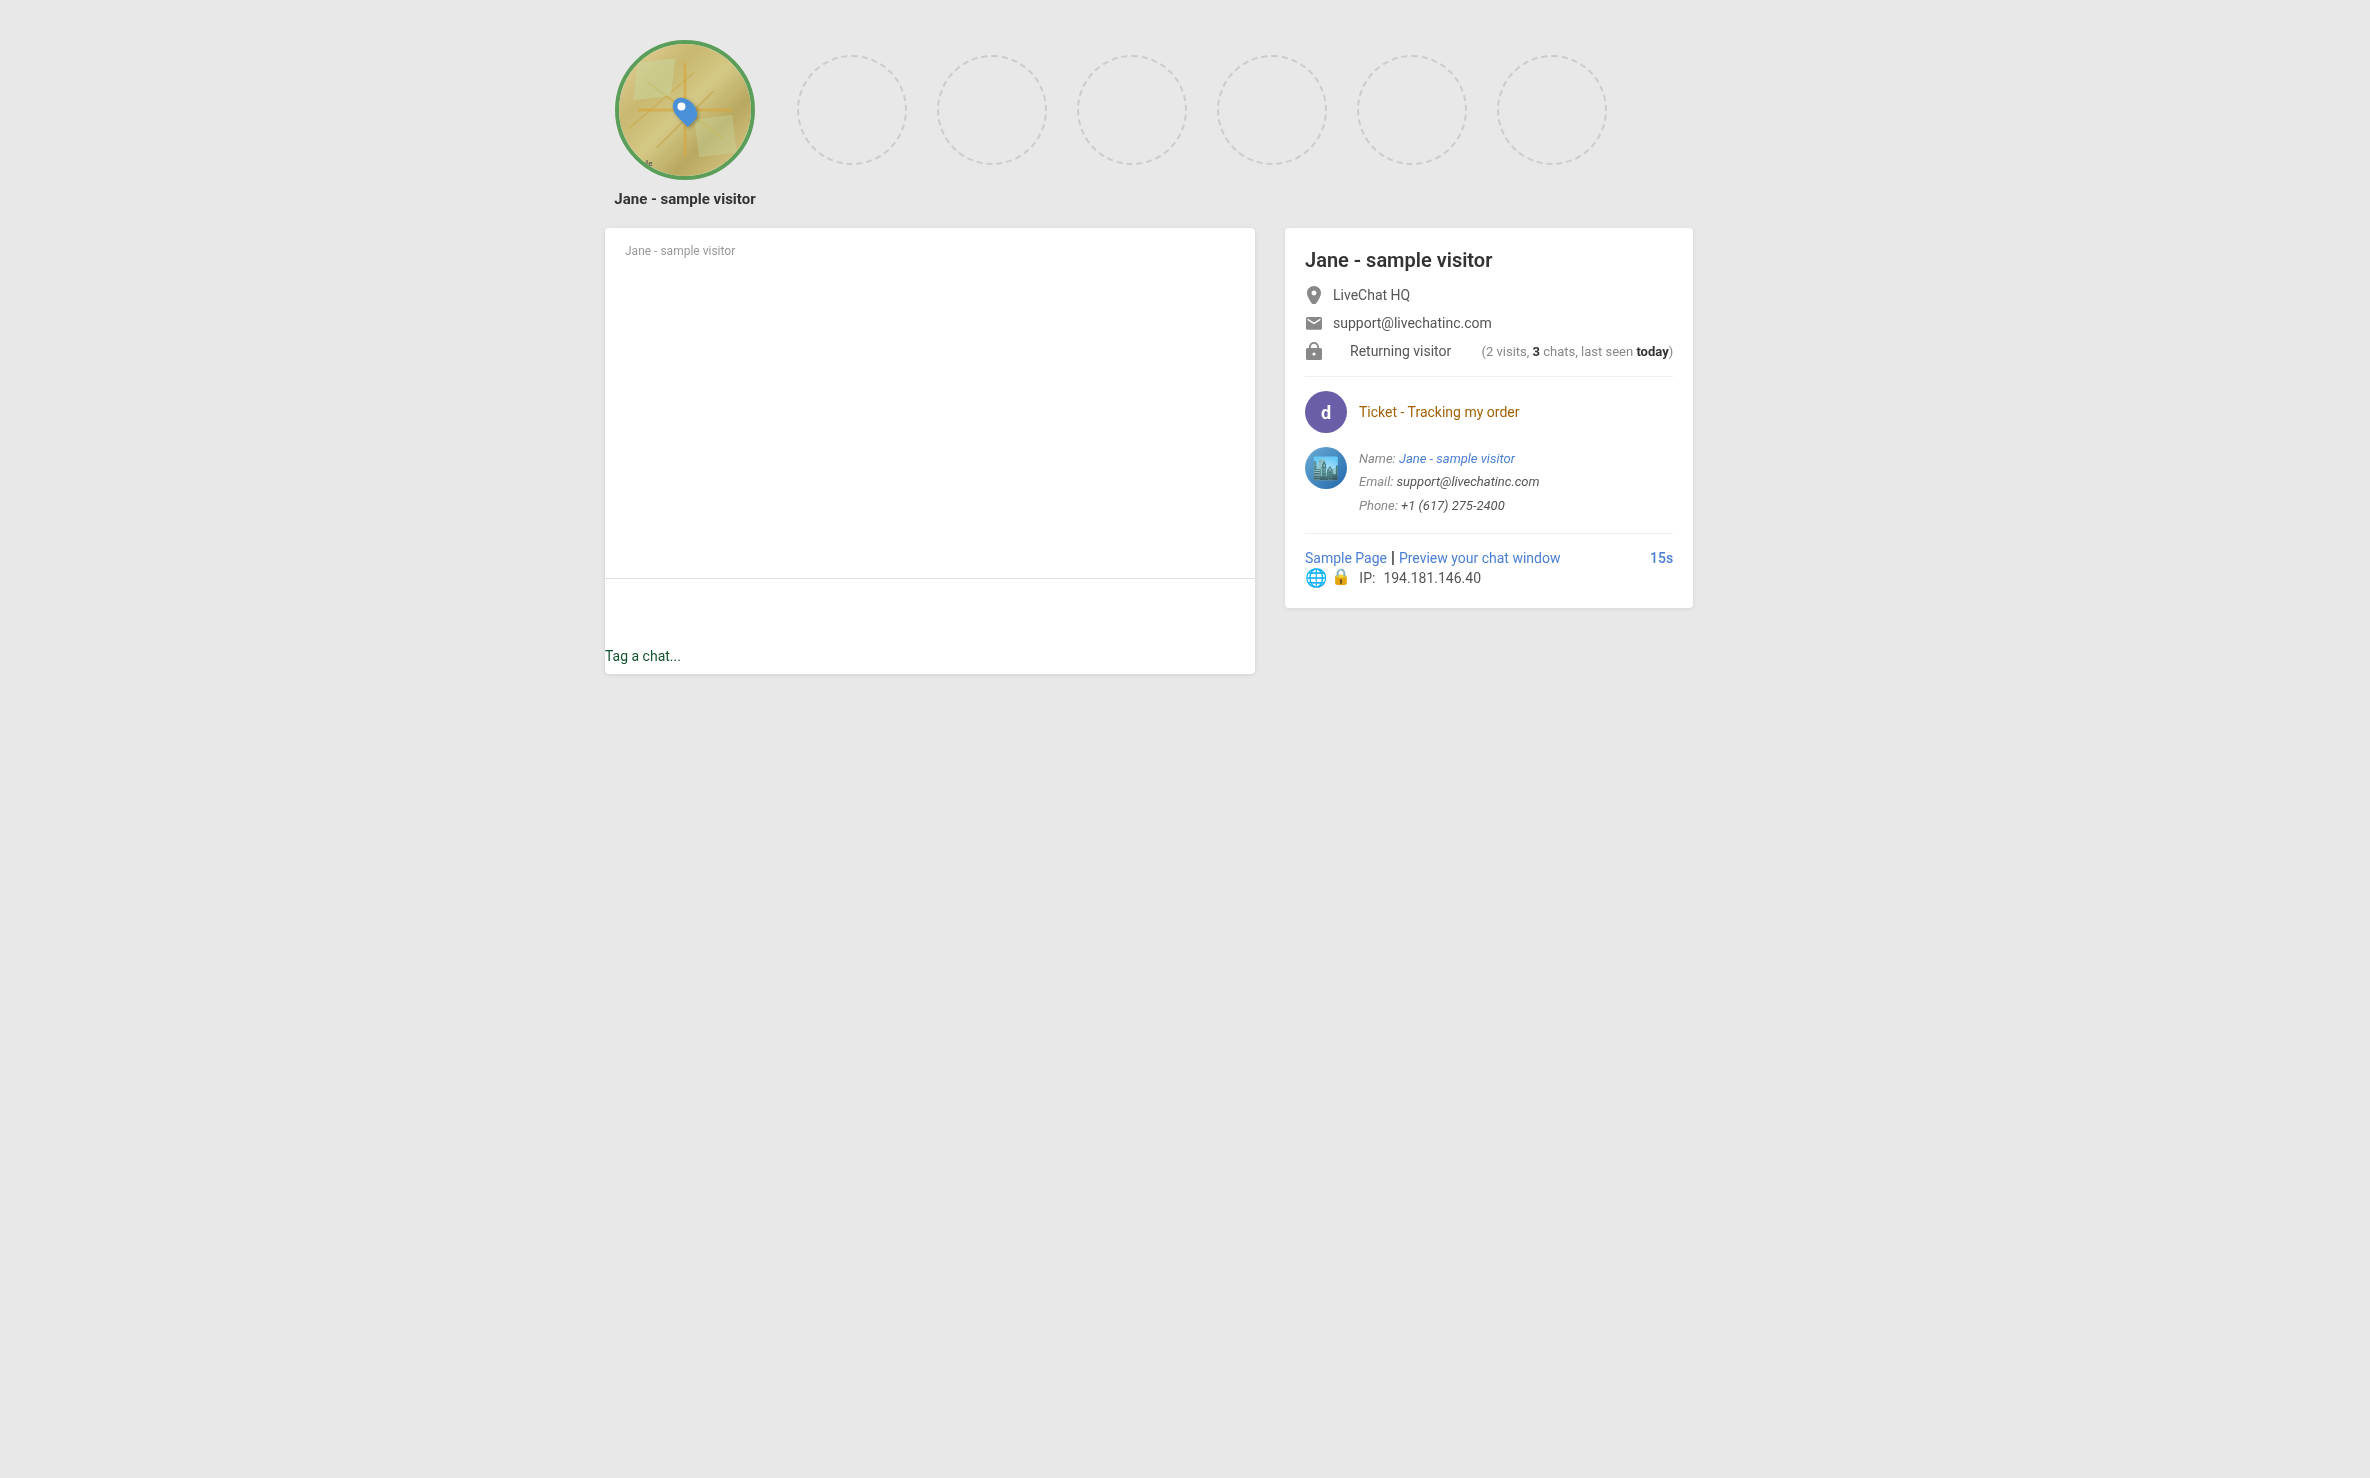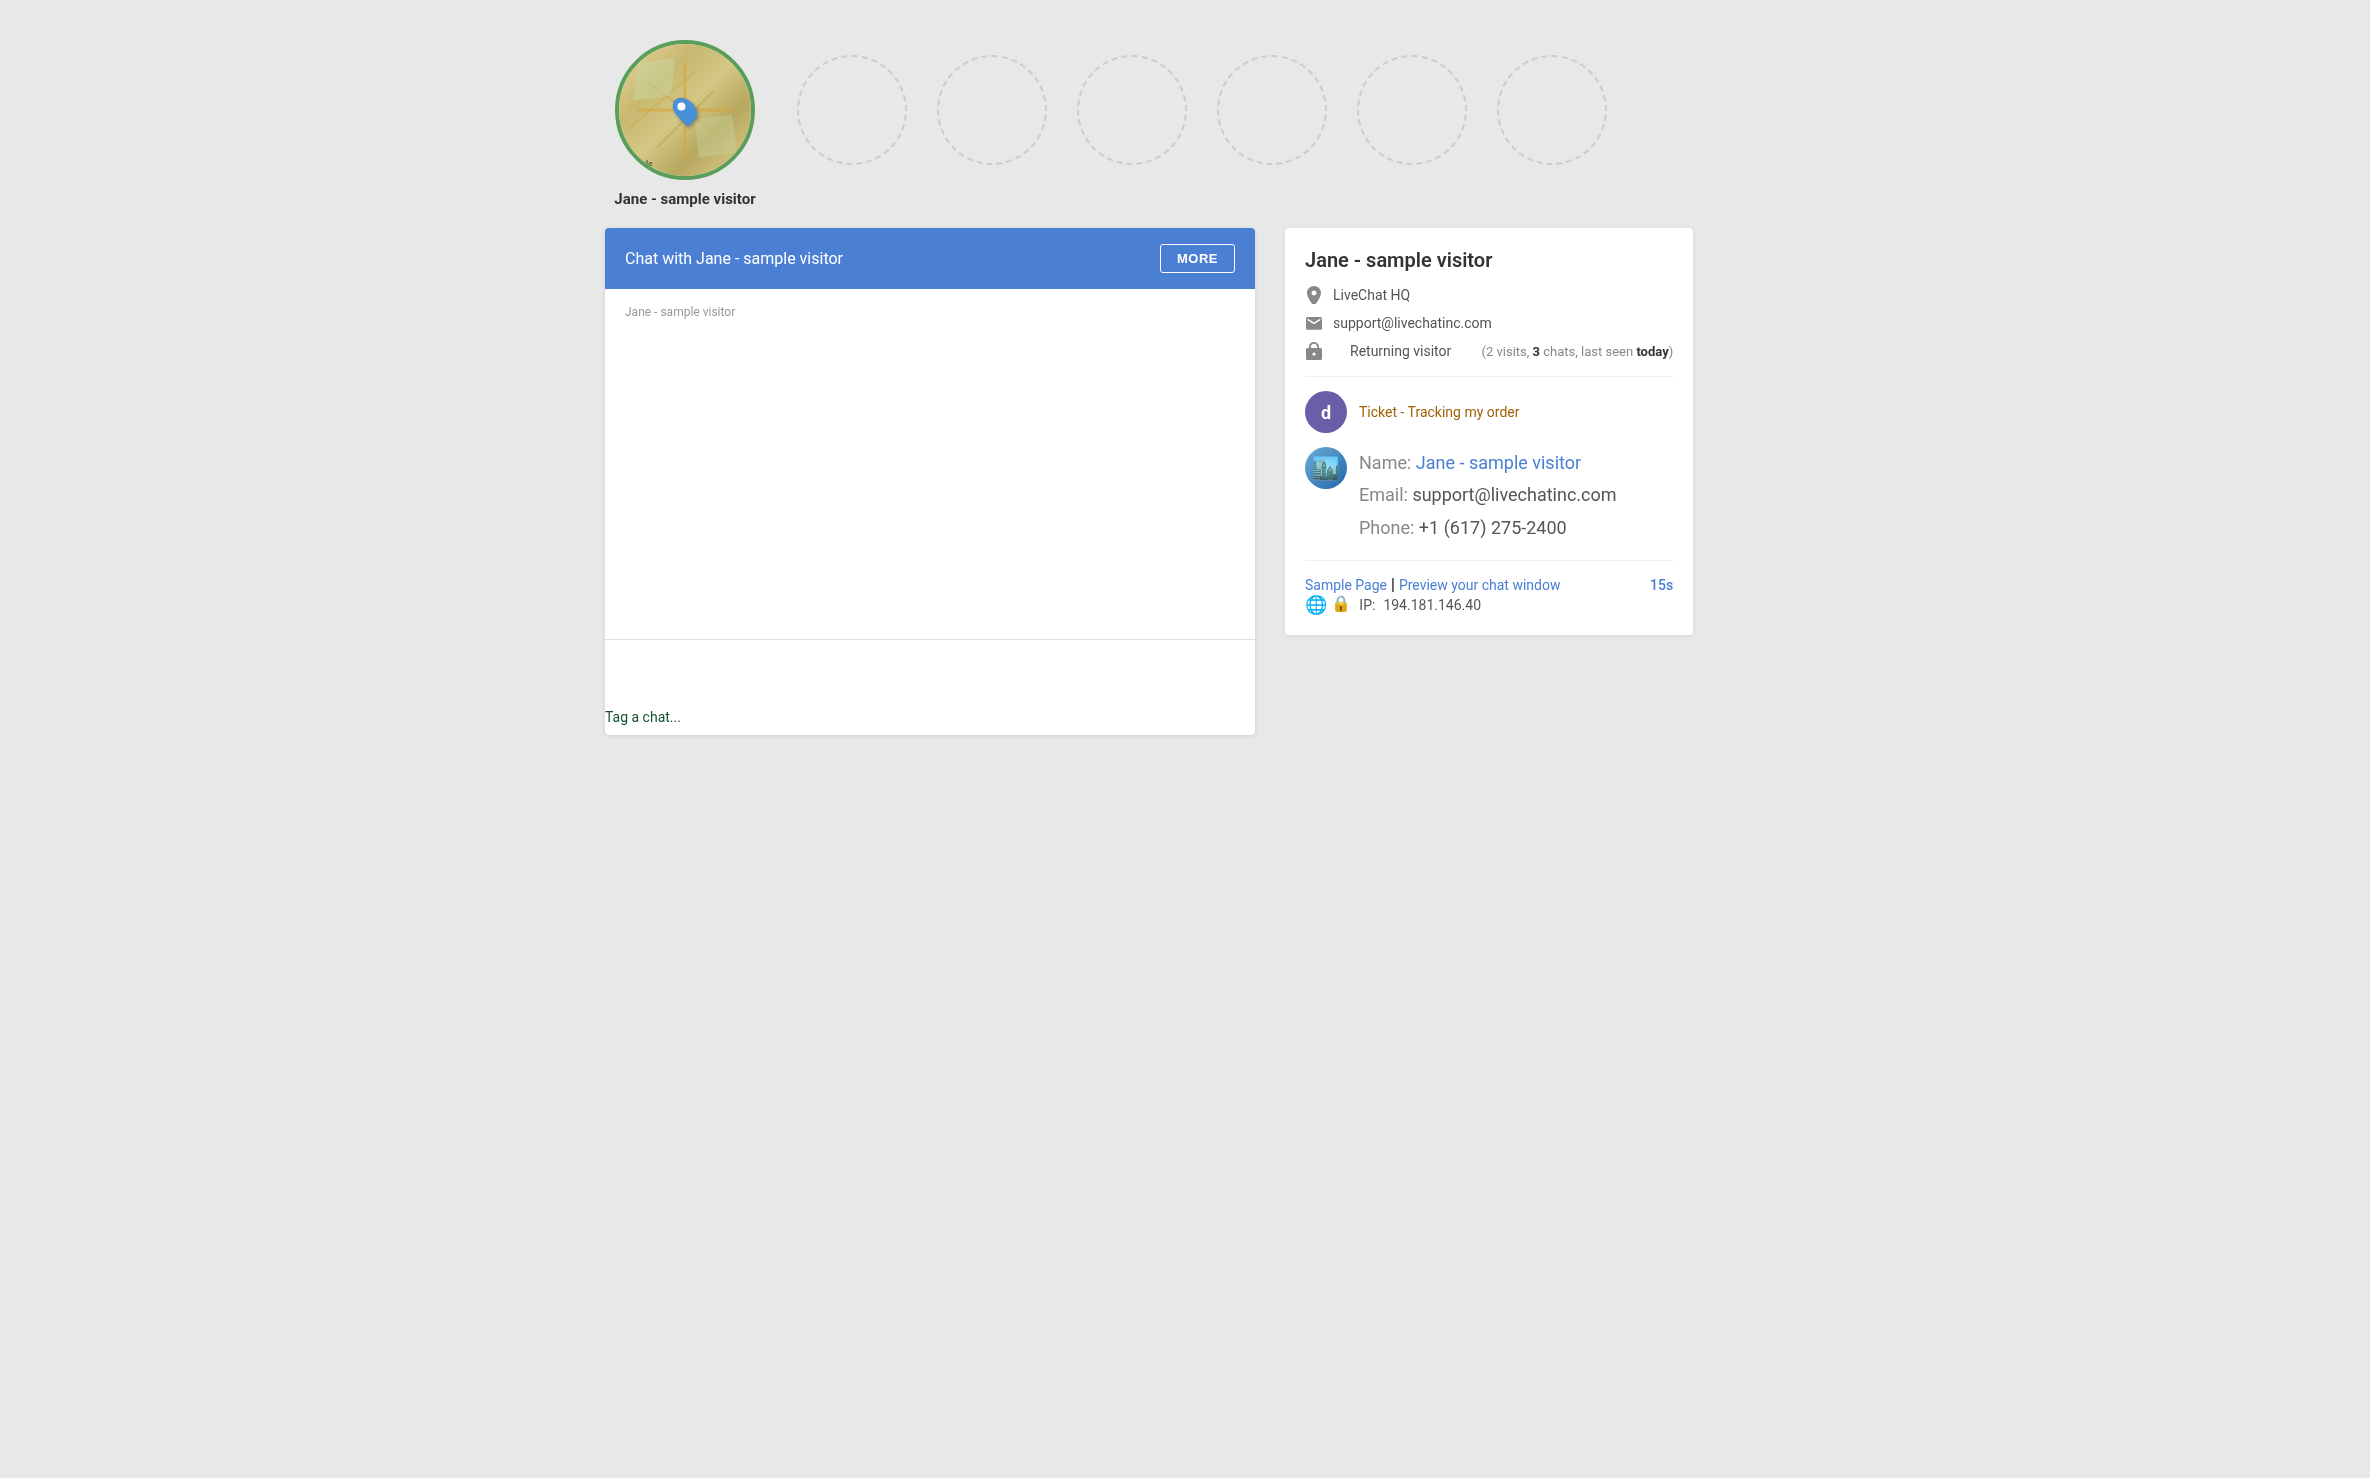--- a/index.html
+++ b/index.html
@@ -338,23 +338,24 @@
       justify-content: center;
       overflow: hidden;
       flex-shrink: 0;
     }
 
     .contact-avatar-inner {
       font-size: 22px;
     }
 
     .contact-details {
-      font-size: 18px;
+      font-size: 13px;
       color: #555;
       line-height: 1.8;
+      font-style: italic;
     }
 
     .contact-details .highlight {
       color: #4a7fd4;
     }
 
     .contact-details .label {
       color: #888;
     }
 
@@ -435,24 +436,20 @@
       <div class="dashed-circle"></div>
       <div class="dashed-circle"></div>
       <div class="dashed-circle"></div>
       <div class="dashed-circle"></div>
     </div>
   </div>
 
   <div class="main-content">
 
     <div class="chat-panel">
-      <div class="chat-header">
-        <span class="chat-header-title">Chat with Jane - sample visitor</span>
-        <button class="more-button">MORE</button>
-      </div>
 
 
       <div class="chat-messages">
 
 
         <div class="visitor-message-block">
           <div class="message-sender">Jane - sample visitor</div>
         </div>
       </div>
 

